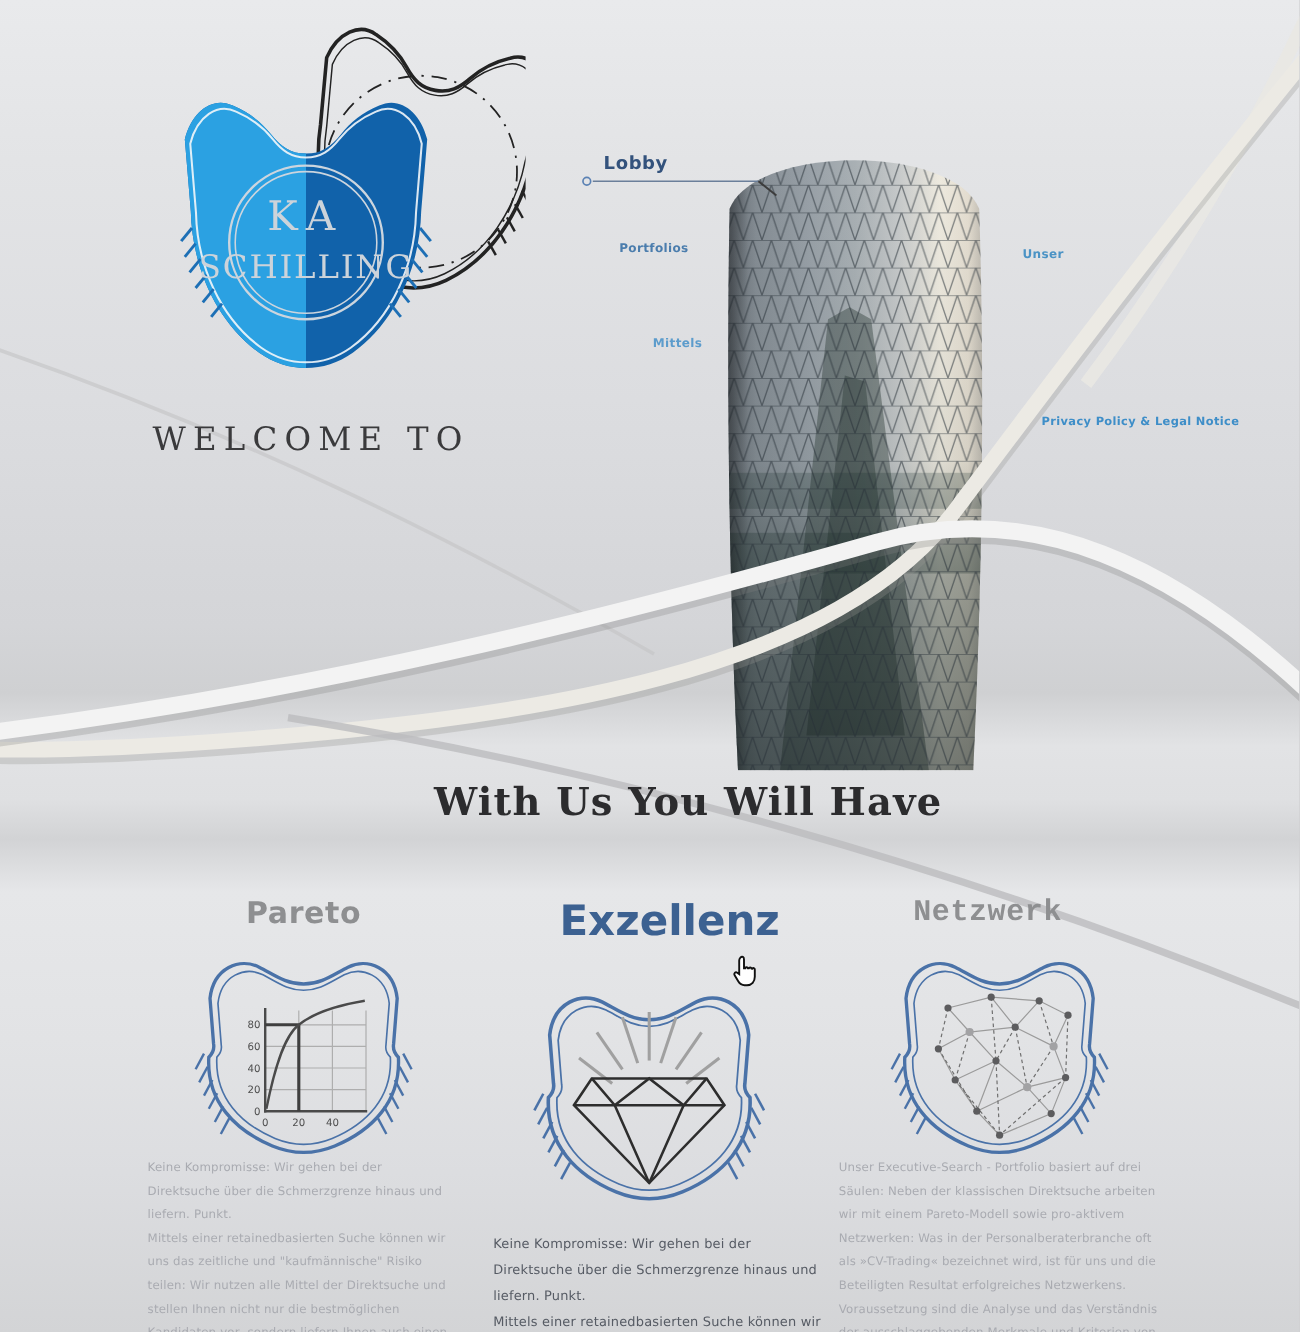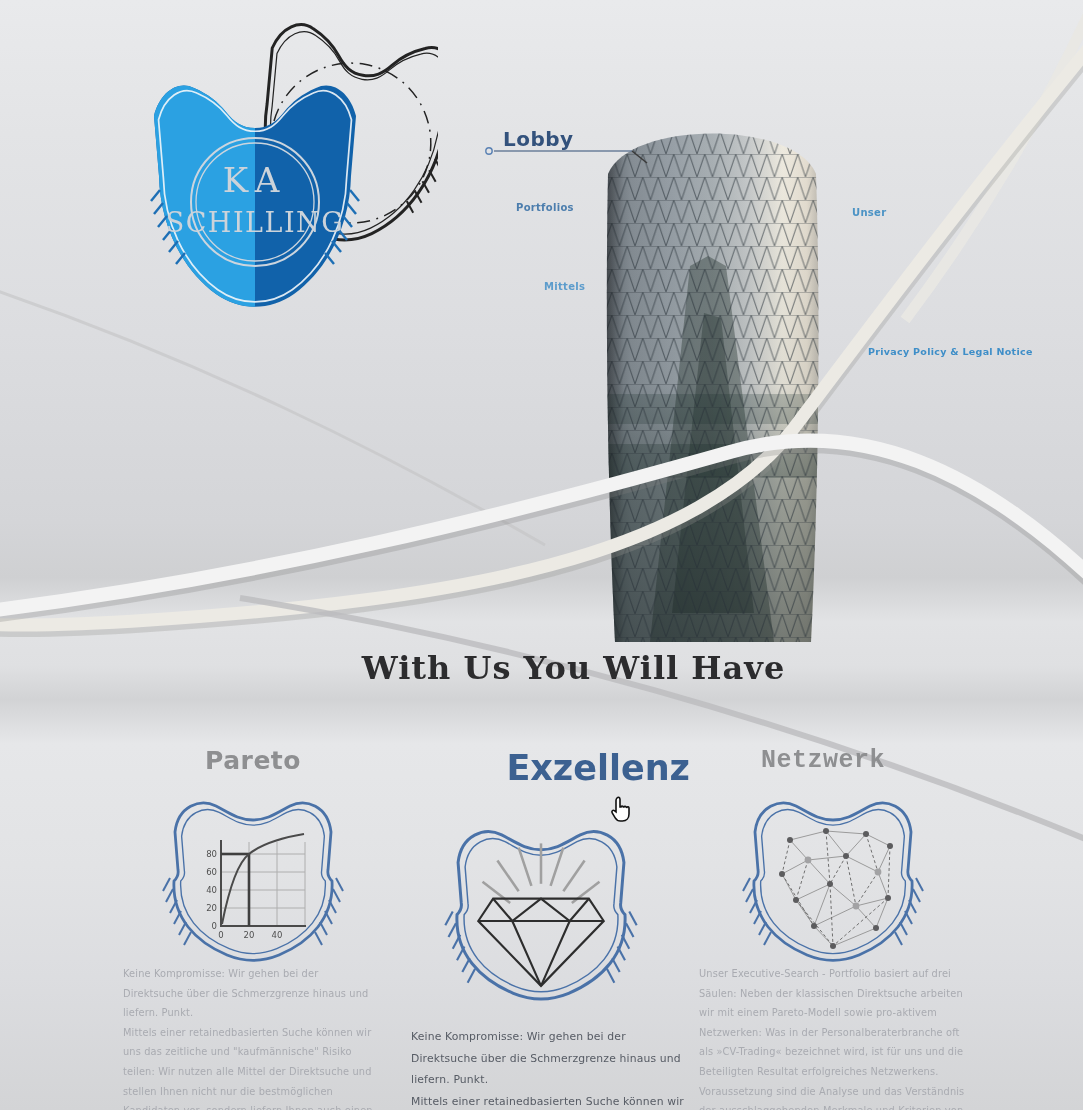--- a/index.html
+++ b/index.html
@@ -10,21 +10,21 @@
       #e9eaec 0%, #e3e4e6 12%, #dcdde0 30%, #d4d5d8 47%, #cfd0d2 52%,
       #e2e3e5 56%, #dfe0e2 60%, #d2d3d5 63%, #e6e7e9 67%,
       #e2e3e5 78%, #dcdde0 88%, #d3d4d6 100%);
   }
   svg{display:block;}
   .bg-curves{position:absolute;left:0;top:0;z-index:0;}
   .tower{position:absolute;left:604px;top:108px;z-index:1;}
   .fg-curves{position:absolute;left:0;top:0;z-index:2;pointer-events:none;}
   .logo{position:absolute;left:138px;top:8px;z-index:3;cursor:pointer;}
   .nav-item{position:absolute;z-index:4;font-weight:bold;cursor:pointer;letter-spacing:.3px;}
-  .nav-lobby{left:503px;top:127px;font-size:20px;color:#33527c;letter-spacing:.5px;}
+  .nav-lobby{left:503px;top:127px;font-size:15px;color:#33527c;letter-spacing:.5px;}
   .nav-portfolios{left:516px;top:202px;font-size:10px;color:#4b7dad;}
   .nav-contact{left:544px;top:281px;font-size:10px;color:#5c9ccc;}
   .nav-about{left:852px;top:207px;font-size:10px;color:#4b93c5;}
   .nav-privacy{left:868px;top:346px;font-size:9.5px;color:#3e8ec8;}
   .welcome{position:absolute;left:127px;top:351px;z-index:4;
     font-family:"DejaVu Serif",serif;font-size:27px;color:#3a3a3c;letter-spacing:6px;}
   .title{position:absolute;left:118px;top:383px;z-index:4;margin:0;
     font-family:"DejaVu Serif",serif;font-size:48px;font-weight:normal;
     color:#3b5f8f;letter-spacing:4px;}
   .hero-para{position:absolute;left:121px;top:459px;width:330px;z-index:4;margin:0;
@@ -156,25 +156,26 @@
       </g>
     </svg>
   </a>
 
   <div class="nav-item nav-lobby">Lobby</div>
   <div class="nav-item nav-portfolios">Portfolios</div>
   <div class="nav-item nav-contact">Mittels</div>
   <div class="nav-item nav-about">Unser</div>
   <div class="nav-item nav-privacy">Privacy Policy &amp; Legal Notice</div>
 
+  <div class="welcome">WELCOME TO</div>
 
   <h2 class="section-title">With Us You Will Have</h2>
 
   <div class="col-h small" style="left:153px;top:746px;">Pareto</div>
-  <div class="col-h big" style="left:390px;top:748px;text-align:right;">Exzellenz</div>
+  <div class="col-h big" style="left:408px;top:748px;">Exzellenz</div>
   <div class="col-h small" style="left:723px;top:746px;font-family:Liberation Mono, monospace;">Netzwerk</div>
 
   <div class="icon-wrap" style="left:158px;top:776px;">
     <svg width="190" height="190" viewBox="0 0 190 190">
       <g fill="none" stroke="#4a72a8">
         <path stroke-width="2.8" d="M17,56 C20,30 42,22 58,30 C70,36 80,44 95,44 C110,44 120,36 132,30 C148,22 170,30 173,56 L170,94 Q169,100 174,105 C176,142 152,166 121,179 C104,186 86,186 69,179 C38,166 14,142 16,105 Q21,100 20,94 Z"></path>
         <path stroke-width="1.5" transform="translate(95,105) scale(0.915) translate(-95,-105)" d="M17,56 C20,30 42,22 58,30 C70,36 80,44 95,44 C110,44 120,36 132,30 C148,22 170,30 173,56 L170,94 Q169,100 174,105 C176,142 152,166 121,179 C104,186 86,186 69,179 C38,166 14,142 16,105 Q21,100 20,94 Z"></path>
         <g stroke-width="2">
           <line x1="12" y1="102" x2="5" y2="115"></line>
             <line x1="15" y1="113" x2="8" y2="126"></line>

